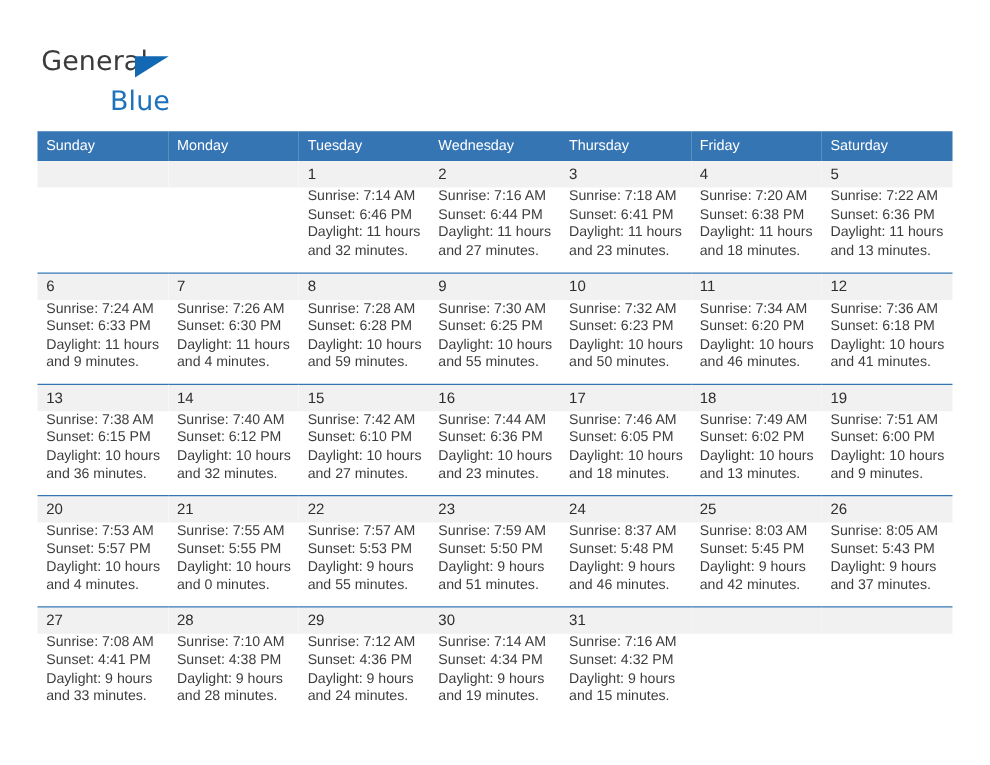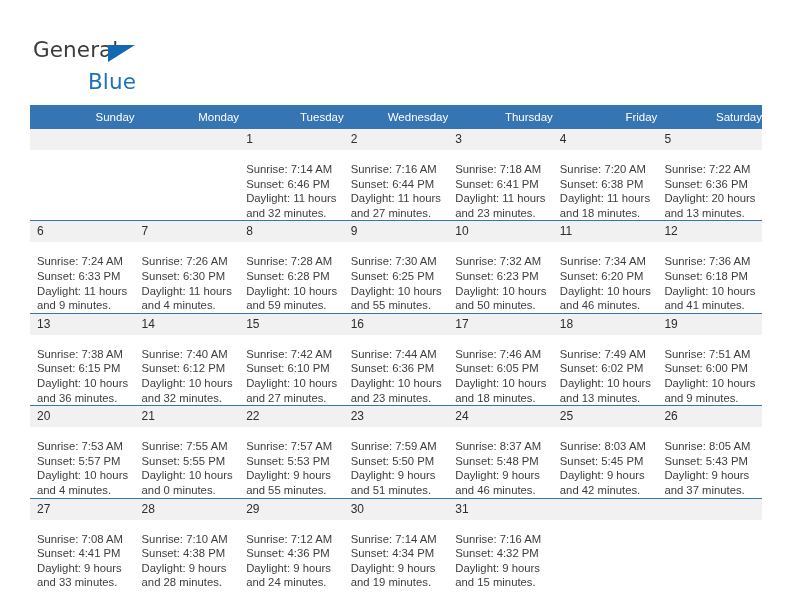--- a/index.html
+++ b/index.html
@@ -93,21 +93,21 @@
     top: 105px;
     width: 732px;
     border-collapse: collapse;
     table-layout: fixed;
   }
   .calendar th {
     background: #3575b4;
     color: #ffffff;
     font-size: 11.5px;
     font-weight: normal;
-    text-align: right;
+    text-align: left;
     padding: 6px 0 6px 7px;
     height: 21px;
     box-sizing: border-box;
     border: none;
   }
   .calendar td {
     vertical-align: top;
     padding: 0;
     border-top: 1.3px solid #3575b4;
     height: 89px;
@@ -120,21 +120,21 @@
   .daynum {
     background: #f1f1f1;
     font-size: 12px;
     color: #2d2d2d;
     padding: 3px 0 4px 7px;
     line-height: 14px;
     height: 21px;
     box-sizing: border-box;
   }
   .cell-body {
-    padding: 12px 5px 0 7px;
+    padding: 0 5px 0 7px;
     font-size: 11.3px;
     line-height: 14.6px;
     color: #3d3d3d;
   }
   .cell-body div {
     white-space: nowrap;
   }
   .daylight-line {
     white-space: normal !important;
   }
@@ -228,21 +228,21 @@
             <div>Sunrise: 7:20 AM</div>
             <div>Sunset: 6:38 PM</div>
             <div class="daylight-line">Daylight: 11 hours and 18 minutes.</div>
           </div>
         </td>
         <td>
           <div class="daynum">5</div>
           <div class="cell-body">
             <div>Sunrise: 7:22 AM</div>
             <div>Sunset: 6:36 PM</div>
-            <div class="daylight-line">Daylight: 20 hours and 13 minutes.</div>
+            <div class="daylight-line">Daylight: 11 hours and 13 minutes.</div>
           </div>
         </td>
       </tr>
 
       <tr class="week-row">
         <td>
           <div class="daynum">6</div>
           <div class="cell-body">
             <div>Sunrise: 7:24 AM</div>
             <div>Sunset: 6:33 PM</div>

